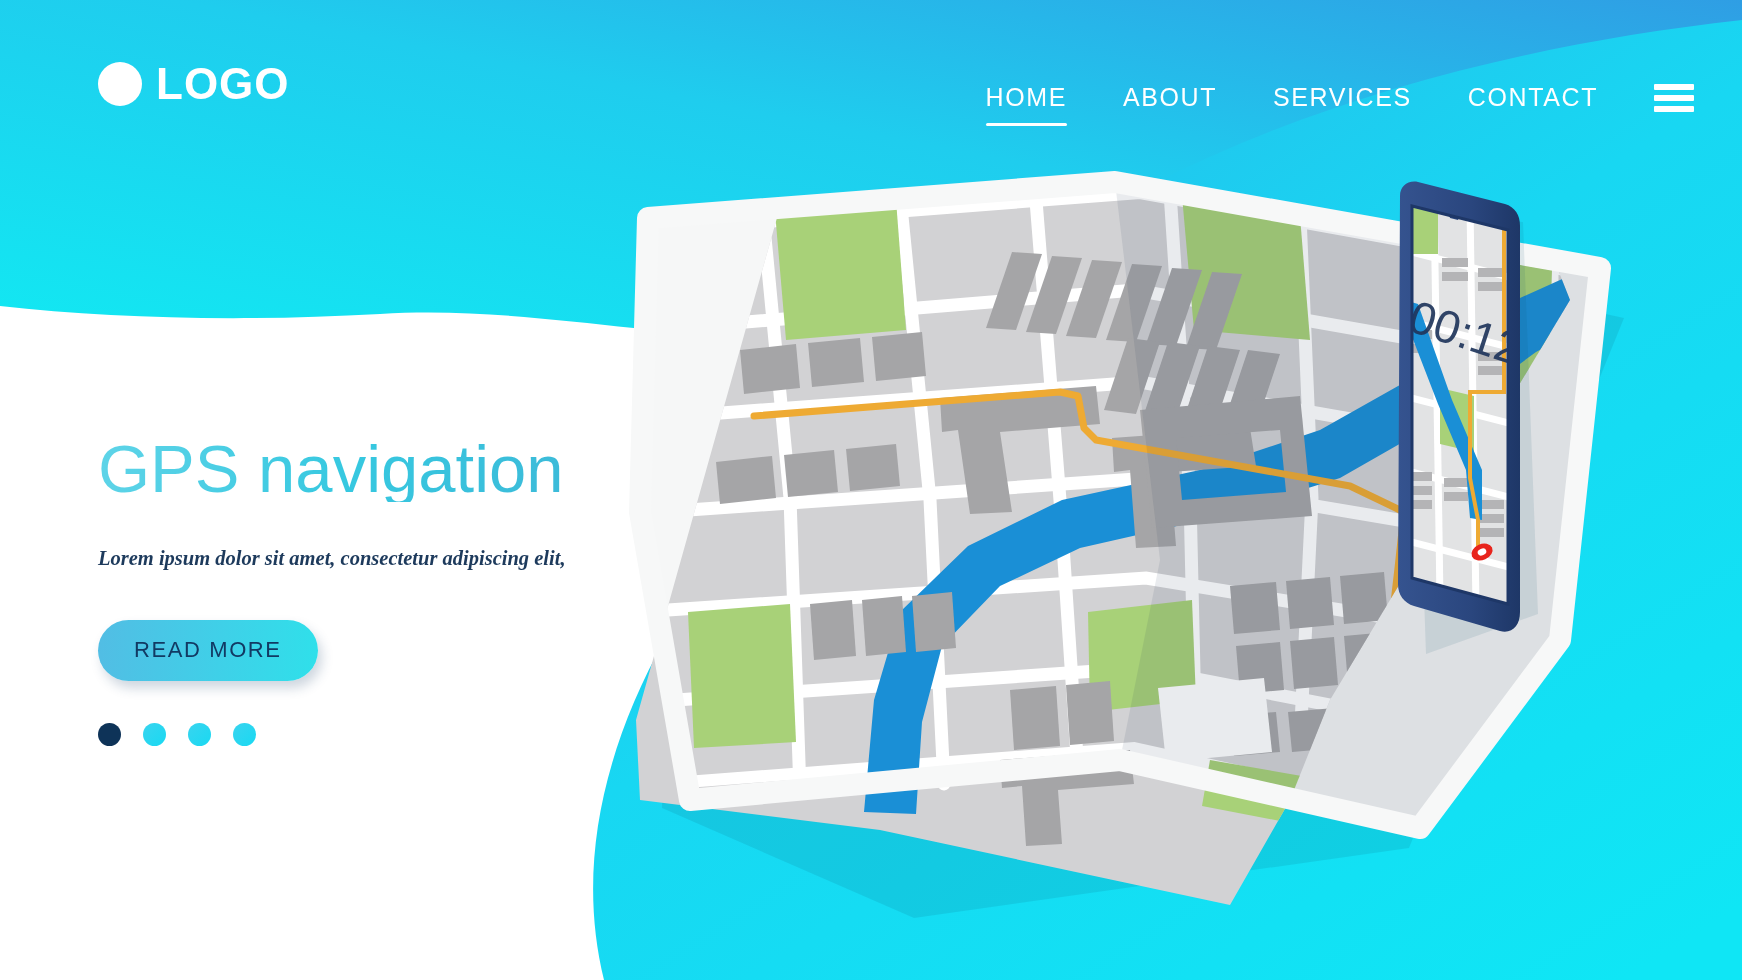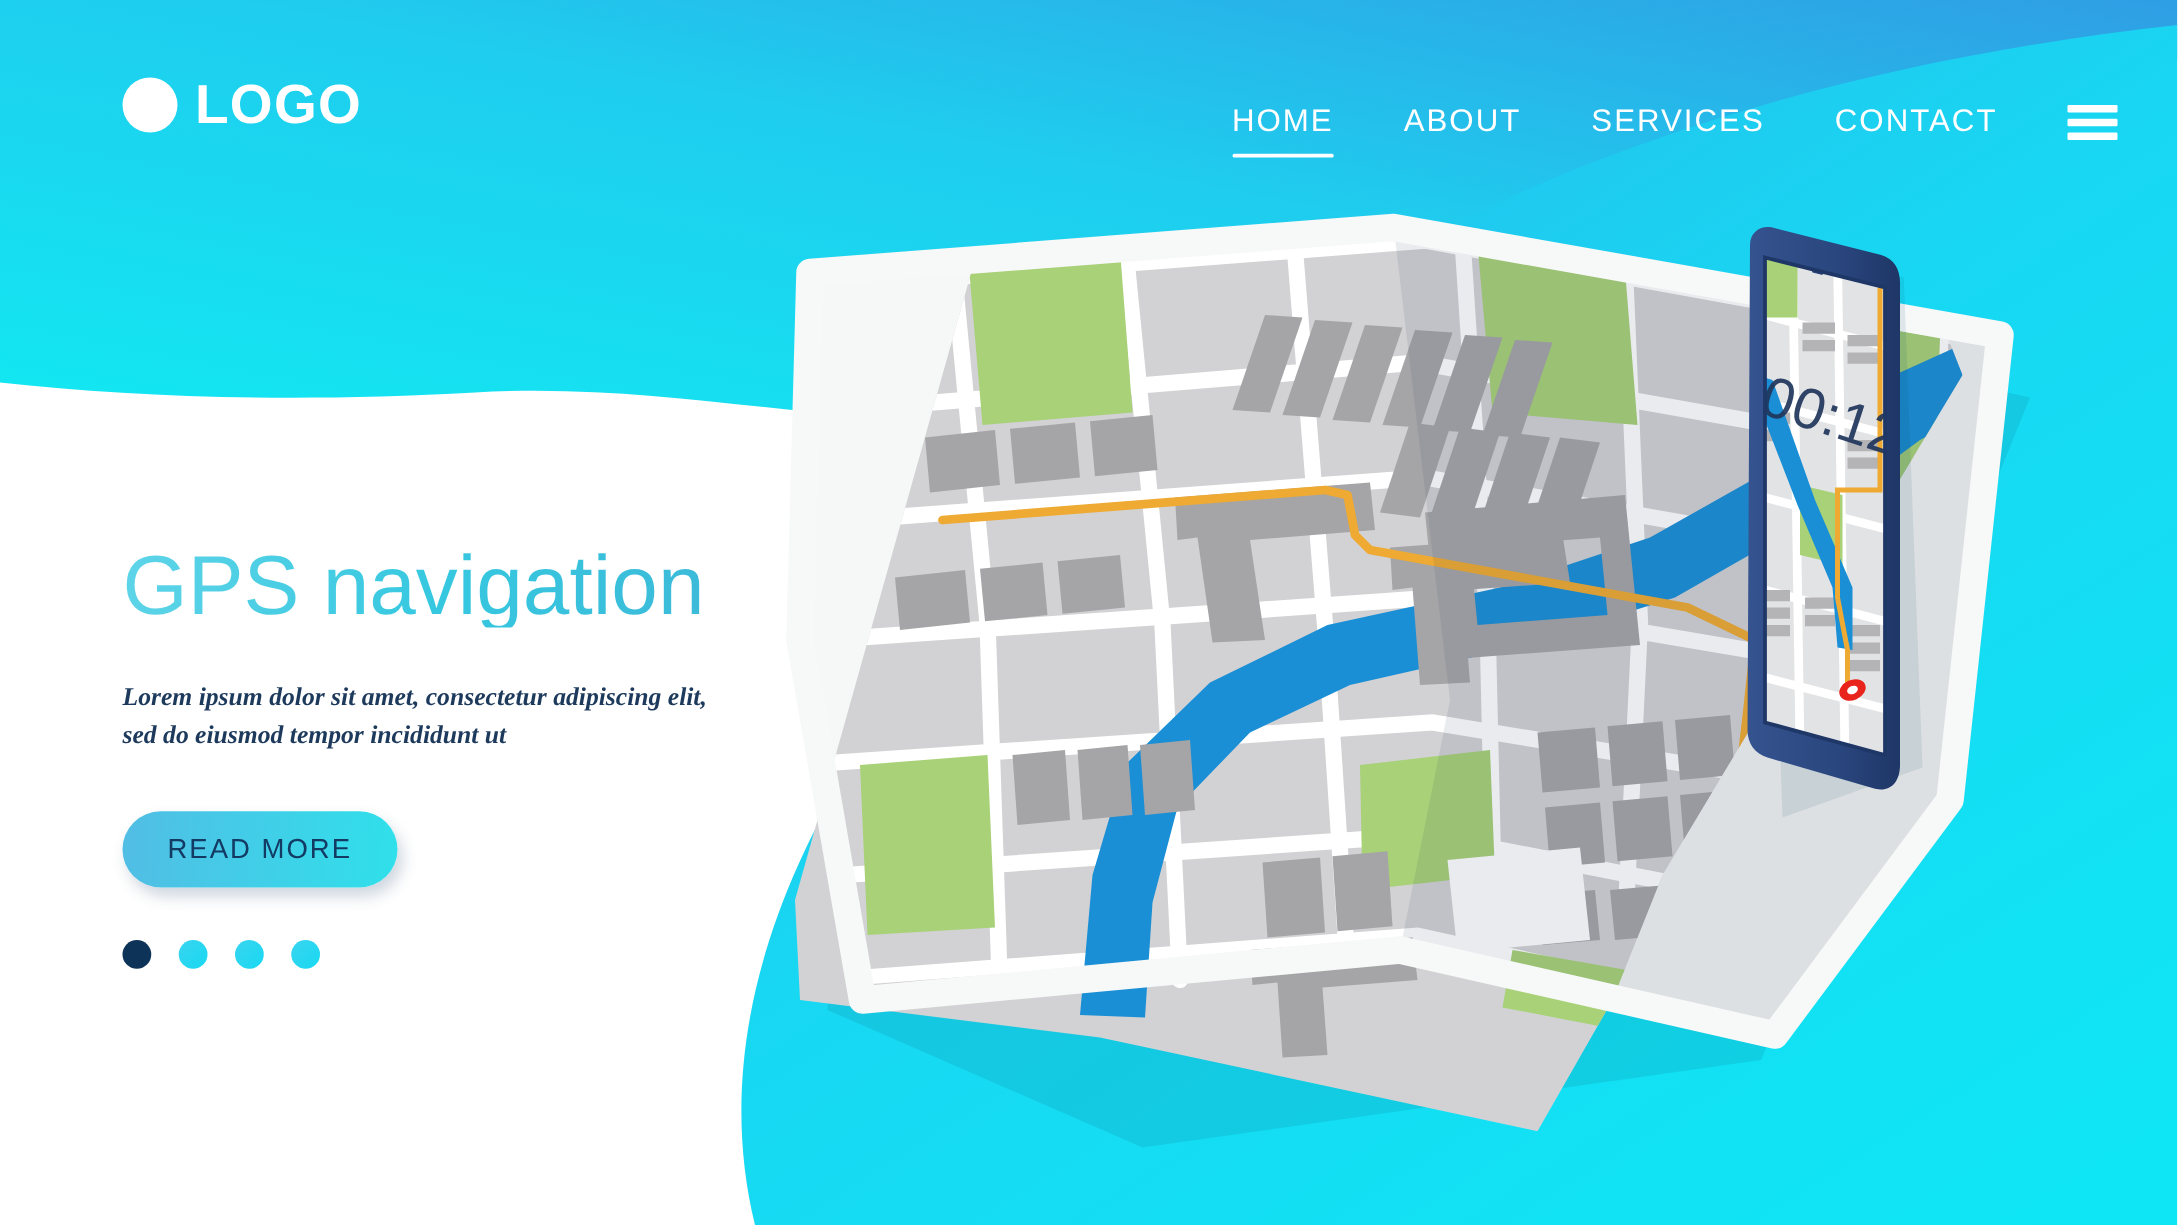--- a/index.html
+++ b/index.html
@@ -313,21 +313,20 @@
         <span></span>
       </div>
     </nav>
   </header>
 
   <section class="copy">
     <h1 class="headline">GPS navigation</h1>
 
     <div class="lede">
       <div>Lorem ipsum dolor sit amet, consectetur adipiscing elit,</div>
-      <div>sed do eiusmod tempor incididunt ut</div>
     </div>
 
     <button class="btn">READ MORE</button>
 
     <div class="dots">
       <span class="dot active"></span>
       <span class="dot"></span>
       <span class="dot"></span>
       <span class="dot"></span>
     </div>

